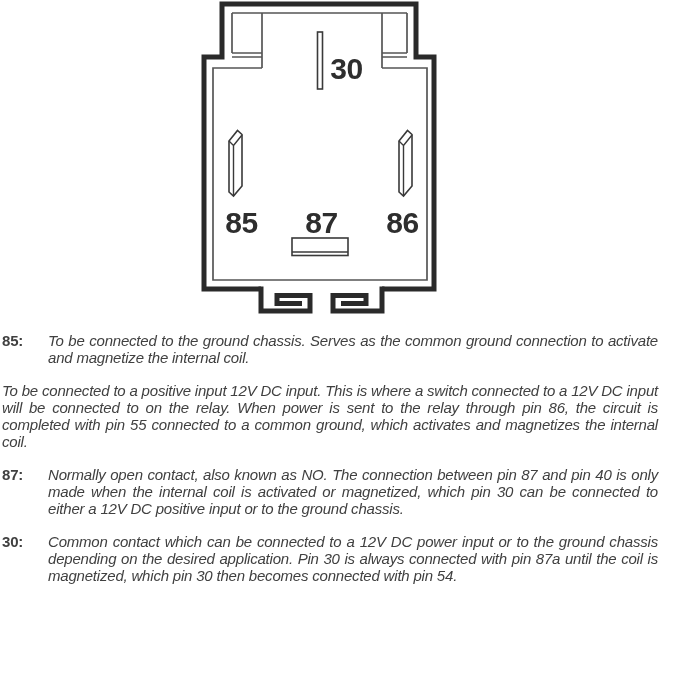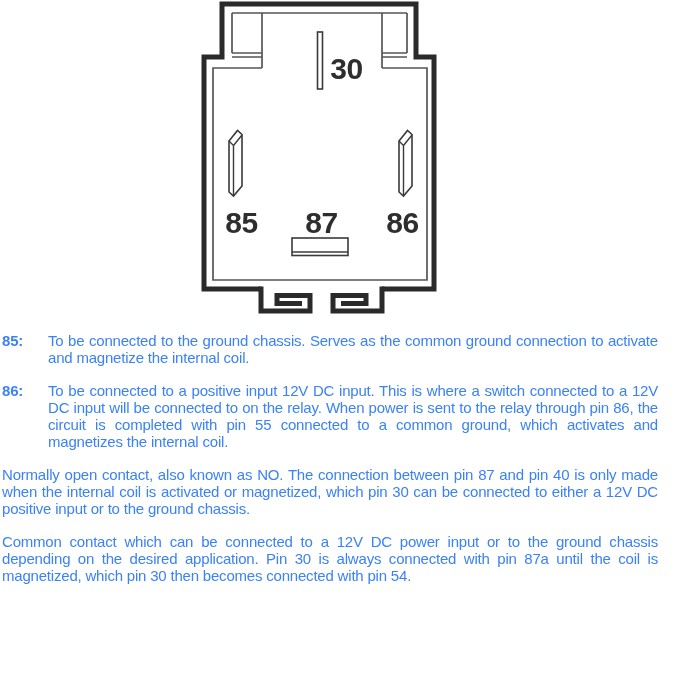--- a/index.html
+++ b/index.html
@@ -29,33 +29,34 @@
   }
   .descriptions {
     position: absolute;
     top: 332px;
     left: 2px;
     width: 656px;
   }
   .desc-row {
     display: flex;
     margin-bottom: 16px;
-    color: #3b82f6;
+    color: #404040;
     font-size: 15px;
     line-height: 17px;
   }
   .desc-pin {
     flex: 0 0 46px;
     font-weight: bold;
     letter-spacing: -0.2px;
   }
   .desc-text {
     flex: 1 1 auto;
     text-align: justify;
     letter-spacing: -0.2px;
+    font-style: italic;
   }
 </style>
 </head>
 <body>
 
 <div class="page">
 
   <svg class="diagram" width="680" height="330" viewBox="0 0 680 330" xmlns="http://www.w3.org/2000/svg">
 
     <path d="M222,4 H416 V57 H434 V289 H204 V57 H222 Z" fill="#ffffff" stroke="none"></path>
@@ -94,26 +95,27 @@
   </svg>
 
   <div class="descriptions">
 
     <div class="desc-row">
       <div class="desc-pin">85:</div>
       <div class="desc-text">To be connected to the ground chassis. Serves as the common ground connection to activate and magnetize the internal coil.</div>
     </div>
 
     <div class="desc-row">
-      <div class="desc-pin">86:</div>
       <div class="desc-text">To be connected to a positive input 12V DC input. This is where a switch connected to a 12V DC input will be connected to on the relay. When power is sent to the relay through pin 86, the circuit is completed with pin 55 connected to a common ground, which activates and magnetizes the internal coil.</div>
     </div>
 
     <div class="desc-row">
+      <div class="desc-pin">87:</div>
       <div class="desc-text">Normally open contact, also known as NO. The connection between pin 87 and pin 40 is only made when the internal coil is activated or magnetized, which pin 30 can be connected to either a 12V DC positive input or to the ground chassis.</div>
     </div>
 
     <div class="desc-row">
+      <div class="desc-pin">30:</div>
       <div class="desc-text">Common contact which can be connected to a 12V DC power input or to the ground chassis depending on the desired application. Pin 30 is always connected with pin 87a until the coil is magnetized, which pin 30 then becomes connected with pin 54.</div>
     </div>
 
   </div>
 </div>
 
 </body></html>

